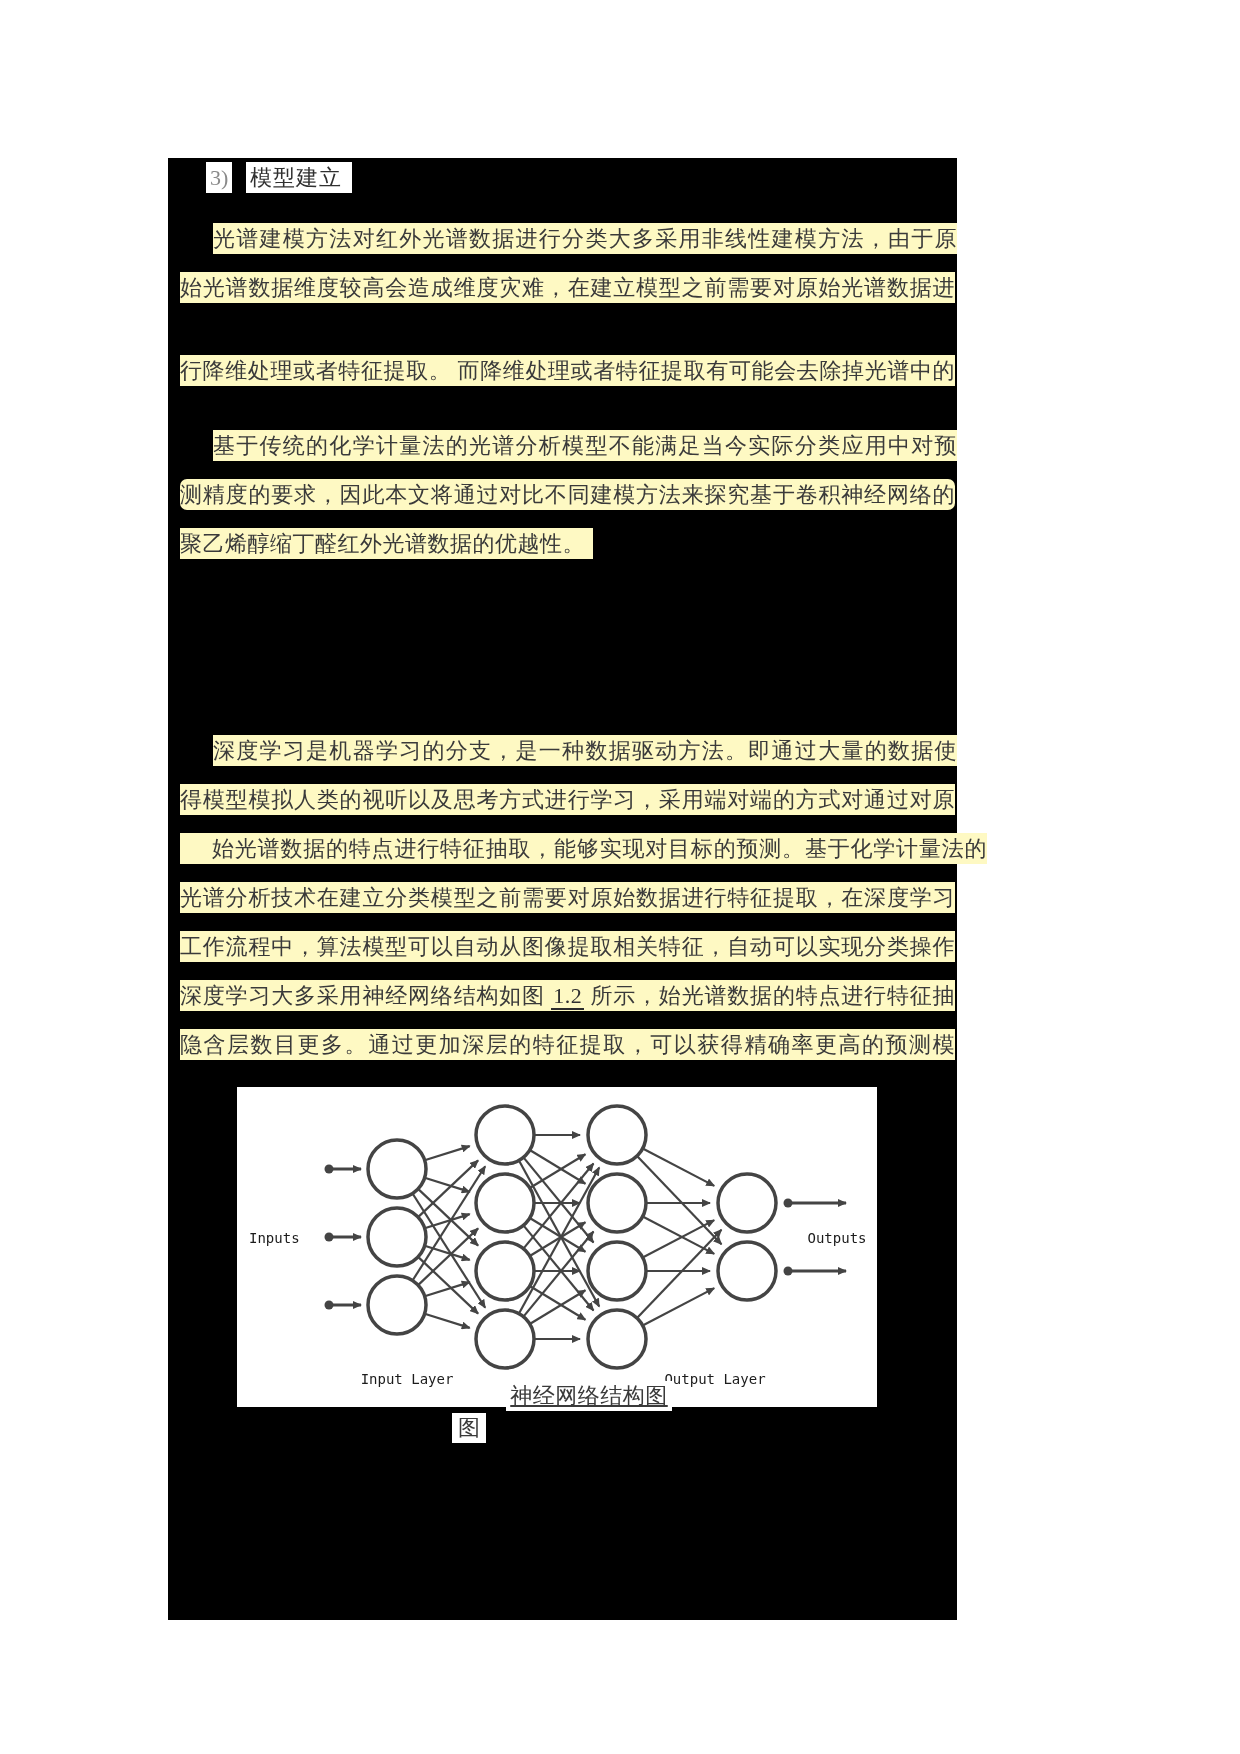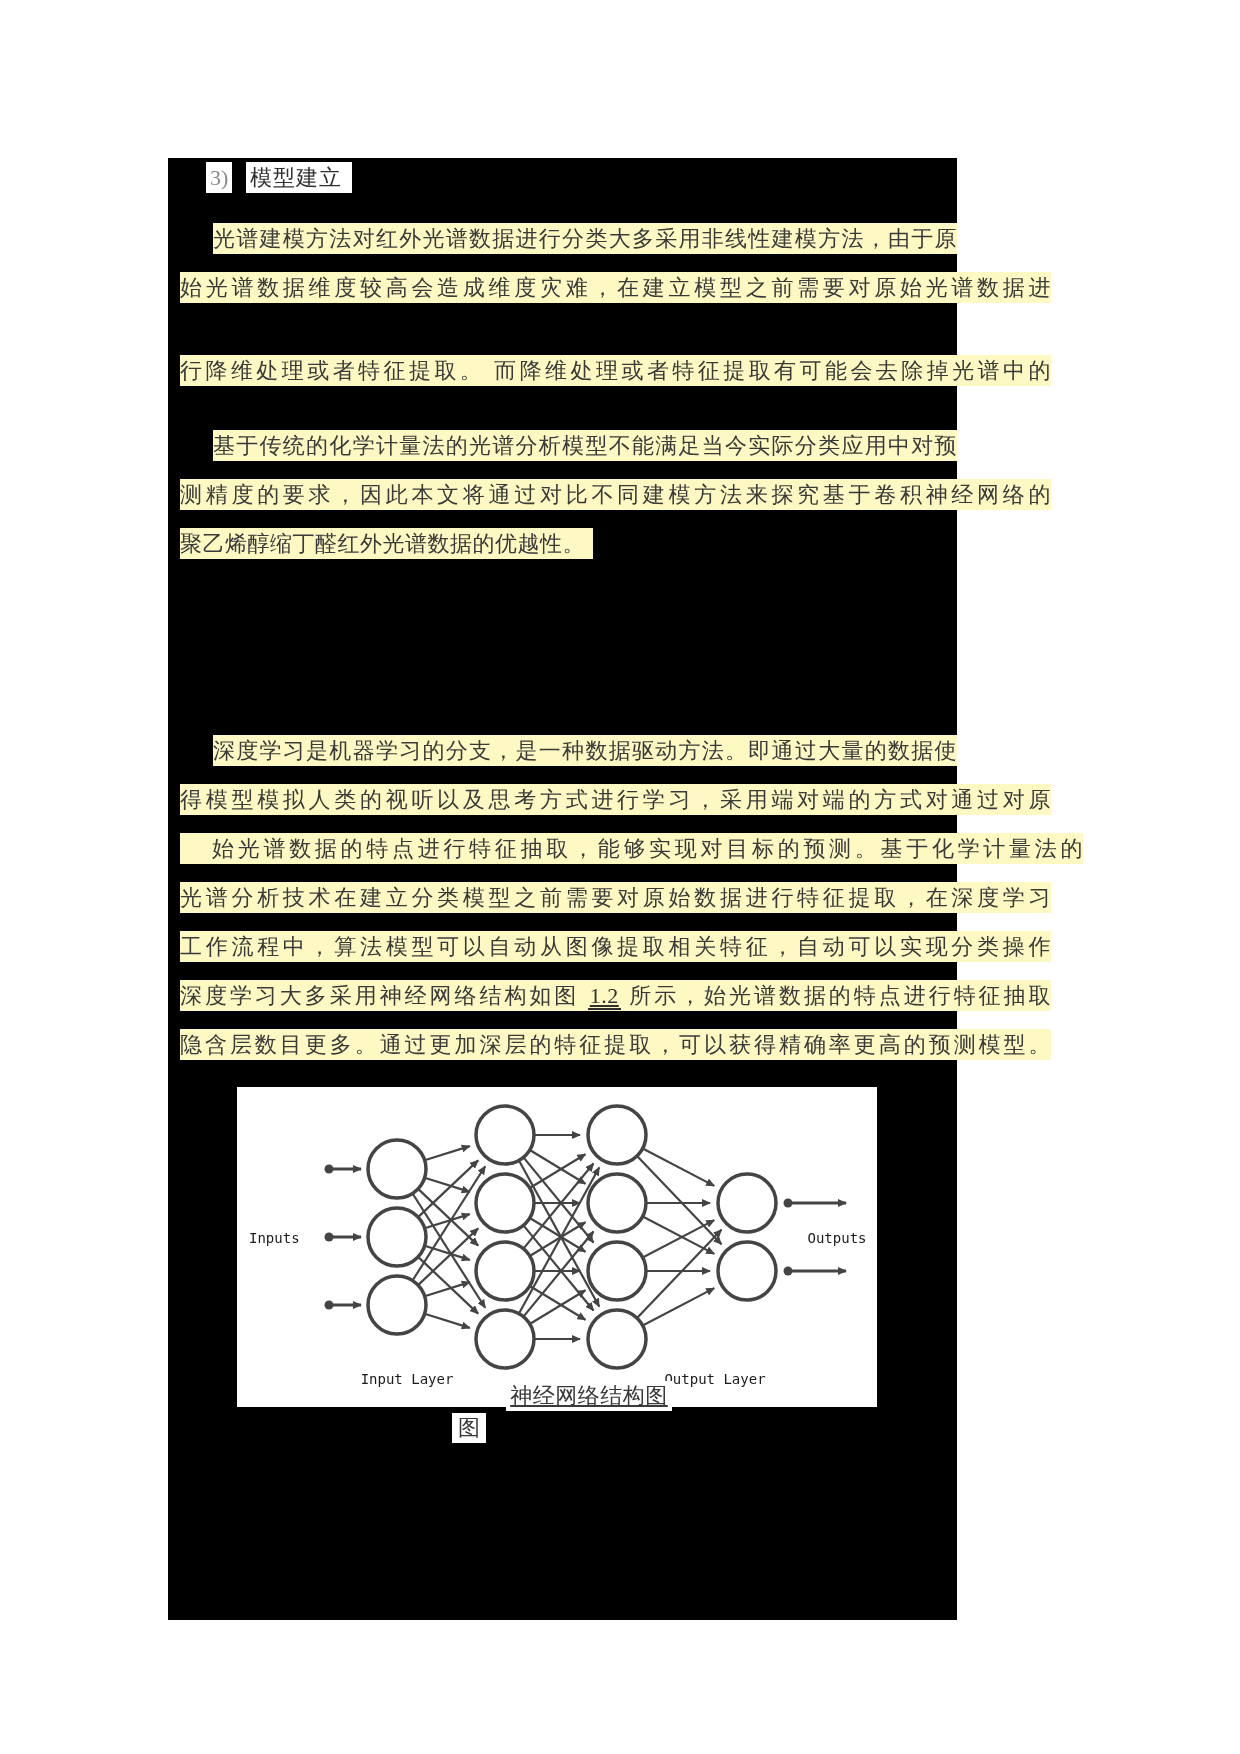--- a/index.html
+++ b/index.html
@@ -18,28 +18,28 @@
     font-size:22px;letter-spacing:1px;white-space:nowrap;padding:0 4px;
   }
   .chip.num{left:38px;top:4px;color:#8a8a8a;letter-spacing:0;}
   .chip.title{left:78px;top:4px;width:98px;color:#303030;}
   .ln{
     position:absolute;height:31px;line-height:31px;background:#fef9c3;color:#3a3a3a;
     font-size:22px;letter-spacing:0.5px;overflow:hidden;
   }
   .just{text-align:justify;text-align-last:justify;}
   .fit{width:max-content;padding-right:8px;white-space:nowrap;}
-  .full{left:12px;width:871px;}
+  .full{left:12px;width:775px;}
   .ind{left:45px;width:744px;}
   .l0{top:65px;}  .l1{top:114px;} .l2{top:149px;margin-top:48px;} .l3{left:12px;top:212px;}
-  .l4{top:272px;} .l5{top:321px;} .l6{left:12px;top:370px;}
+  .l4{top:272px;} .l5{top:321px;border-radius:7px;} .l6{left:12px;top:370px;}
   .l7{top:577px;} .l8{top:626px;} .l9{top:675px;padding-left:32px;} .l10{top:724px;}
   .l11{top:773px;} .l12{top:822px;} .l13{top:871px;}
   .figref{
-    border-bottom:2px solid #2c2c2c;padding:0 2px;color:#303030;text-decoration:underline;
+    border-bottom:2px solid #2c2c2c;padding:0 2px;color:#303030;
   }
   .figurebox{
     position:absolute;left:69px;top:929px;width:640px;height:320px;background:#fff;
   }
   .caption-prefix{
     position:absolute;left:284px;top:1255px;width:34px;height:30px;line-height:30px;
     background:#fff;color:#3a3a3a;font-size:22px;text-align:center;
   }
   .caption-text{
     position:absolute;left:338px;top:1223px;width:166px;height:30px;line-height:30px;

